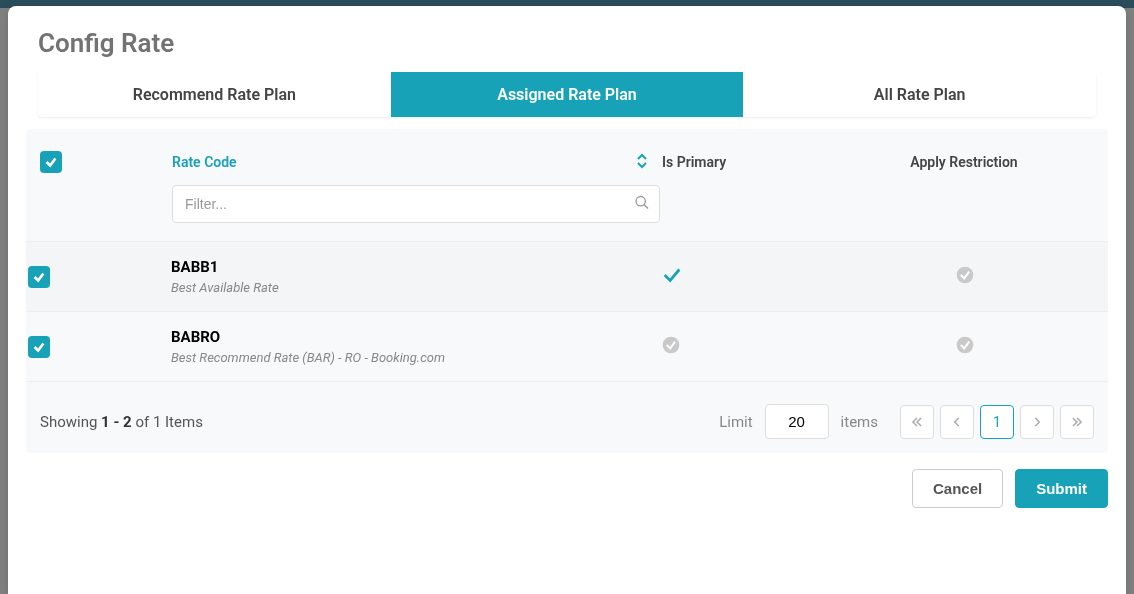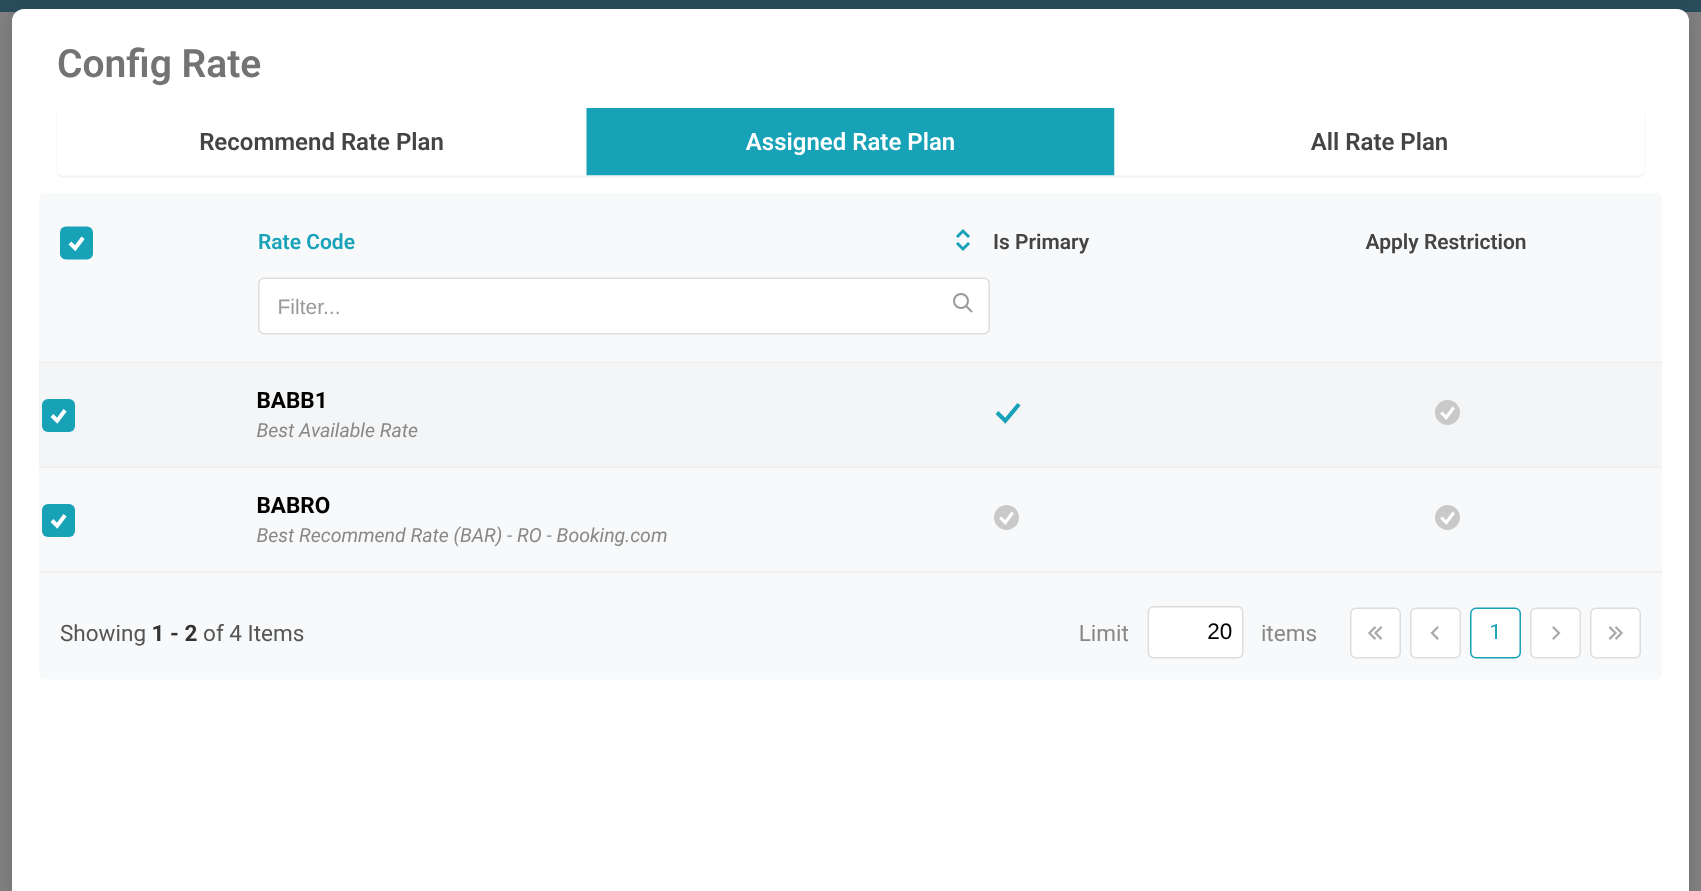--- a/index.html
+++ b/index.html
@@ -136,21 +136,21 @@
     .footer-row .showing { color:#555; }
     .footer-row strong { font-weight:700; color:#333;margin-top:31px; }
     .pager-wrap { display:flex; align-items:center; gap:10px; }
     .limit-label { color:#888; margin-right: 2px; text-align: center; }
     .items-label { color:#888; margin-left: 2px; margin-right: 12px;}
     .limit-input {
       width: 64px;
       padding: 8px 6px;
       border:1px solid #ddd;
       border-radius:4px;
-      text-align:right;
+      text-align:center;
       font-size:15px;
     }
     .pager { display:flex; gap:6px; }
     .pager-btn {
       width: 34px; height:34px;
       border:1px solid #ddd;
       border-radius:4px;
       background:#fff;
       color:#888;
       display:inline-flex;
@@ -290,21 +290,21 @@
                     <polyline points="7,12 11,16 17,8" fill="none" stroke="#fff" stroke-width="2.5"></polyline>
                   </svg>
             </span>
           </td>
         </tr>
       </tbody>
         </table>
 
       <div class="footer-row">
         <div class="showing">
-          <span>Showing </span><strong>1 - 2</strong><span> of 4 Items</span>
+          <span>Showing </span><strong>1 - 2</strong><span> of 1 Items</span>
         </div>
         <div class="pager-wrap">
           <span class="limit-label">Limit</span>
           <input class="limit-input" value="20" style="">
           <span class="items-label">items</span>
           <div class="pager">
             <span class="pager-btn">
               <svg viewBox="0 0 24 24" fill="none" stroke="#aaa" stroke-width="2.5">
                   <polyline points="12,5 5,12 12,19"></polyline>
                   <polyline points="19,5 12,12 19,19"></polyline>
@@ -325,14 +325,18 @@
               <svg viewBox="0 0 24 24" fill="none" stroke="#aaa" stroke-width="2.5">
                   <polyline points="5,5 12,12 5,19"></polyline>
                   <polyline points="12,5 19,12 12,19"></polyline>
                 </svg>
             </span>
           </div>
         </div>
       </div>
     </div>
 
+    <div class="actions">
+      <button class="btn btn-cancel">Cancel</button>
+      <button class="btn btn-submit">Submit</button>
+    </div>
   </div>
 </div>
 
 </body></html>

